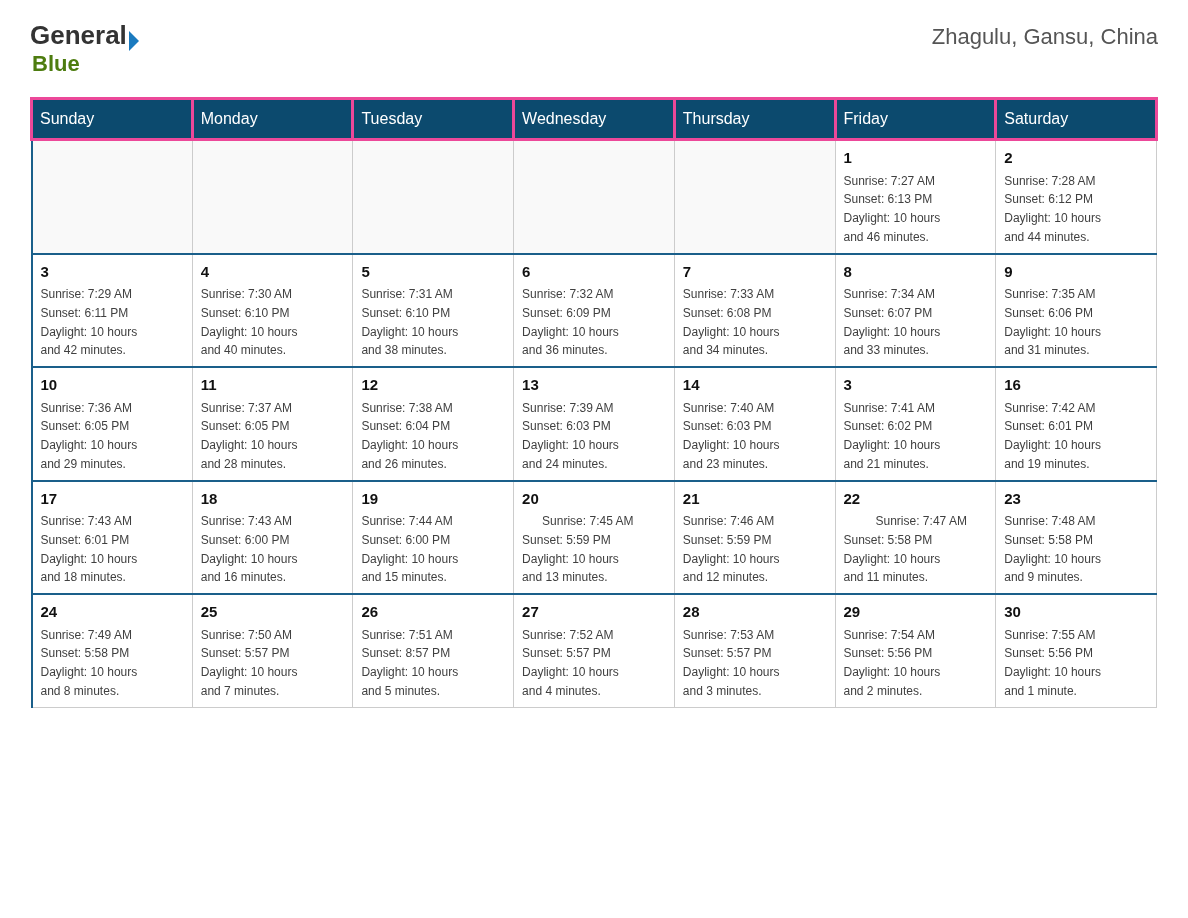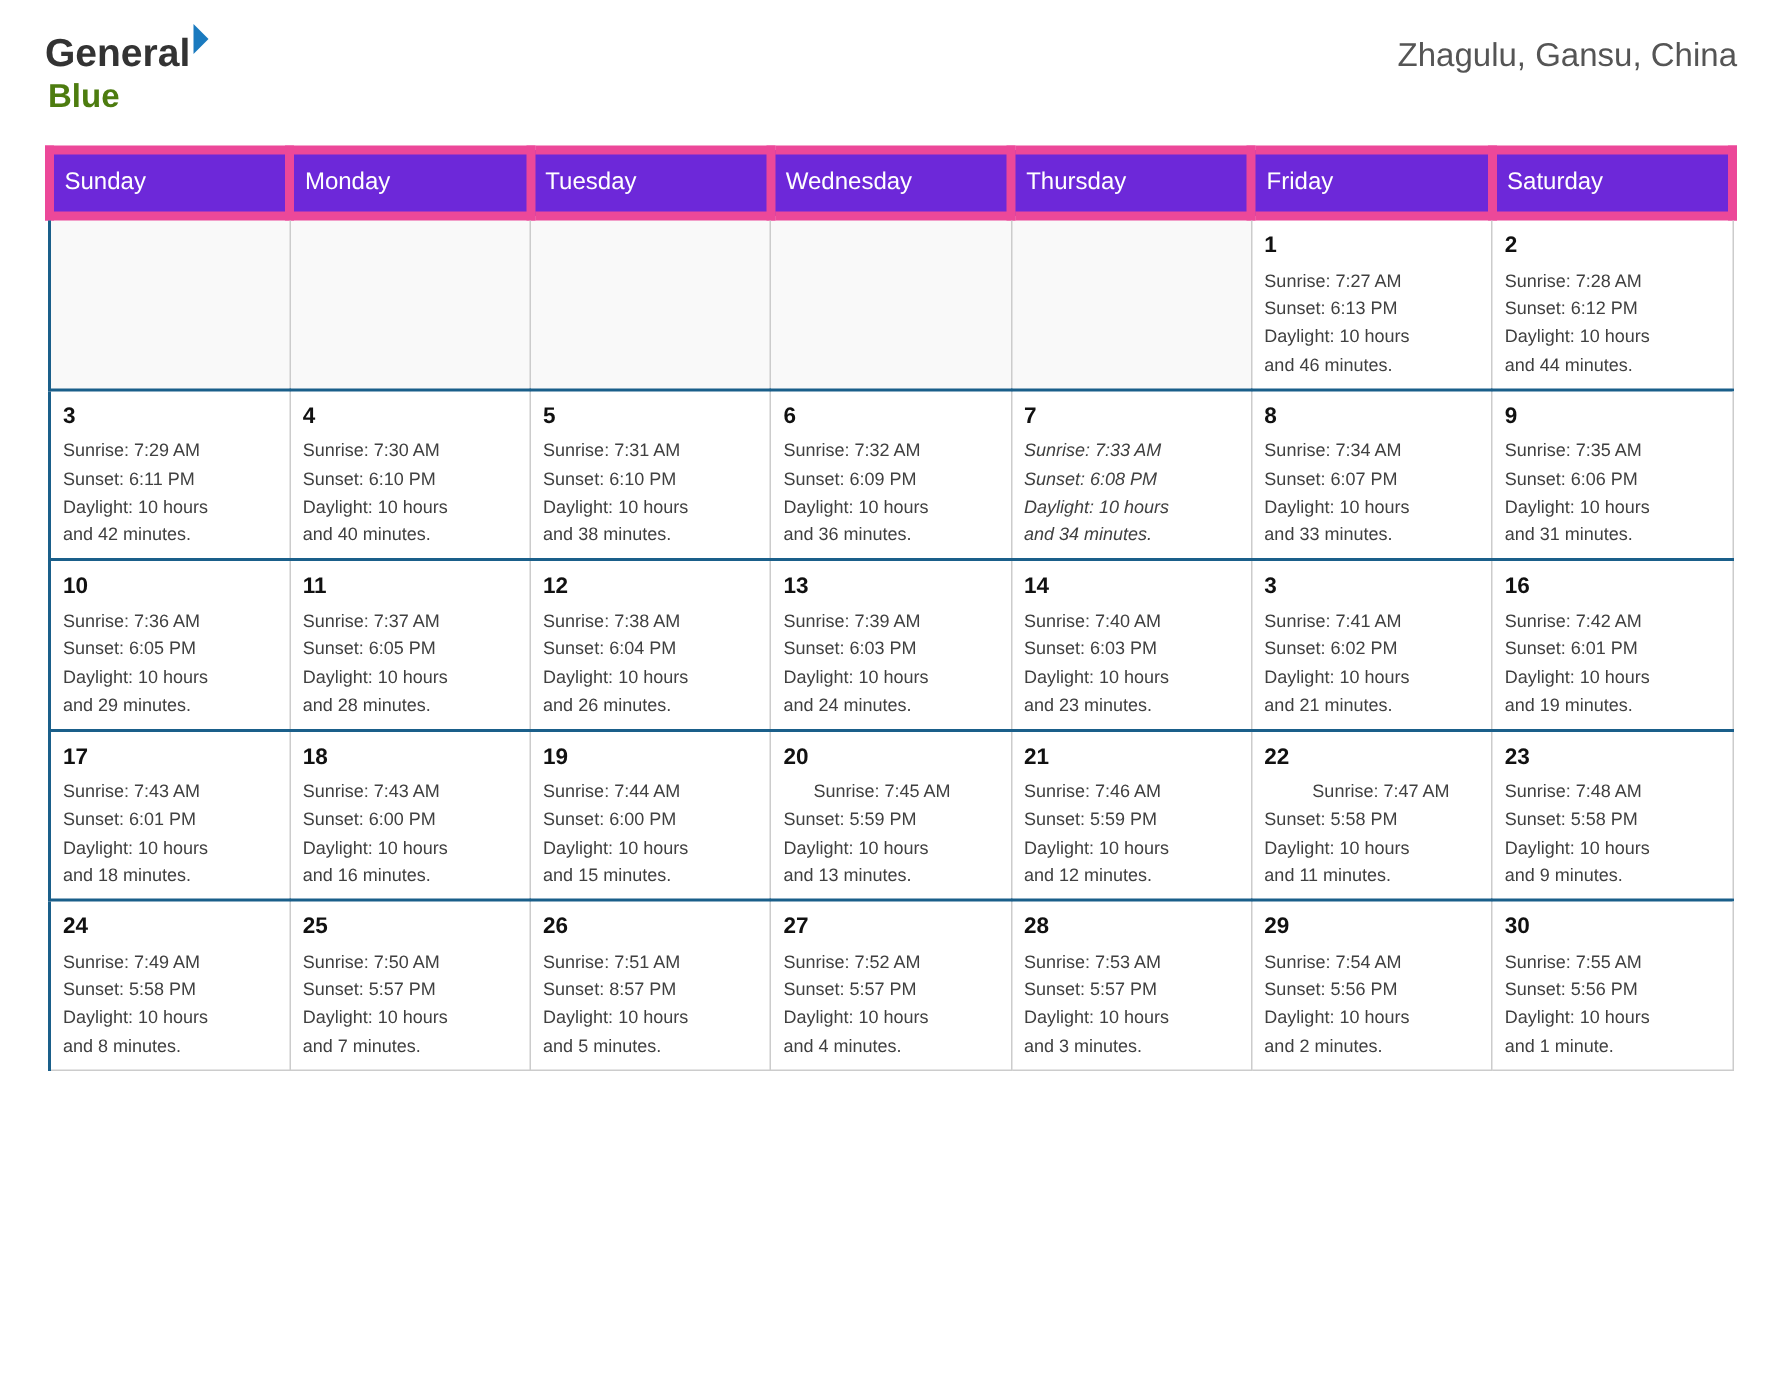--- a/index.html
+++ b/index.html
@@ -16,21 +16,21 @@
       align-items: flex-start;
       margin-bottom: 20px;
     }
     #logo {
       display: flex;
       flex-direction: column;
       align-items: flex-start;
     }
     #logo-text {
       display: flex;
-      align-items: flex-start;
+      align-items: flex-end;
     }
     .logo-general {
       font-size: 26px;
       font-weight: bold;
       color: #333;
     }
     .logo-triangle {
       width: 0;
       height: 0;
       border-left: 10px solid #1a7abf;
@@ -57,27 +57,27 @@
       font-size: 22px;
       color: #555;
       margin-top: 4px;
     }
     #calendar {
       width: 100%;
       border-collapse: collapse;
       table-layout: fixed;
     }
     #calendar thead th {
-      background-color: #6d28d9;
+      background-color: #0c4a6e;
       color: #fff;
       padding: 10px 7px;
       font-size: 16px;
       font-weight: normal;
       text-align: left;
-      border: 6px solid #ec4899;
+      border: 3px solid #ec4899;
     }
     #calendar tbody td {
       border: 1px solid #ccc;
       vertical-align: top;
       padding: 6px 8px;
       height: 110px;
       font-size: 12.5px;
       color: #333;
       line-height: 1.5;
     }
@@ -157,21 +157,21 @@
 Daylight: 10 hours
 and 40 minutes.</span></td>
         <td><span class="day-number">5</span><span class="day-info" style="white-space: pre-line;">Sunrise: 7:31 AM
 Sunset: 6:10 PM
 Daylight: 10 hours
 and 38 minutes.</span></td>
         <td><span class="day-number">6</span><span class="day-info" style="white-space: pre-line;">Sunrise: 7:32 AM
 Sunset: 6:09 PM
 Daylight: 10 hours
 and 36 minutes.</span></td>
-        <td><span class="day-number">7</span><span class="day-info" style="white-space: pre-line; font-style: italic;">Sunrise: 7:33 AM
+        <td><span class="day-number">7</span><span class="day-info" style="white-space: pre-line;">Sunrise: 7:33 AM
 Sunset: 6:08 PM
 Daylight: 10 hours
 and 34 minutes.</span></td>
         <td><span class="day-number">8</span><span class="day-info" style="white-space: pre-line;">Sunrise: 7:34 AM
 Sunset: 6:07 PM
 Daylight: 10 hours
 and 33 minutes.</span></td>
         <td><span class="day-number">9</span><span class="day-info" style="white-space: pre-line;">Sunrise: 7:35 AM
 Sunset: 6:06 PM
 Daylight: 10 hours

